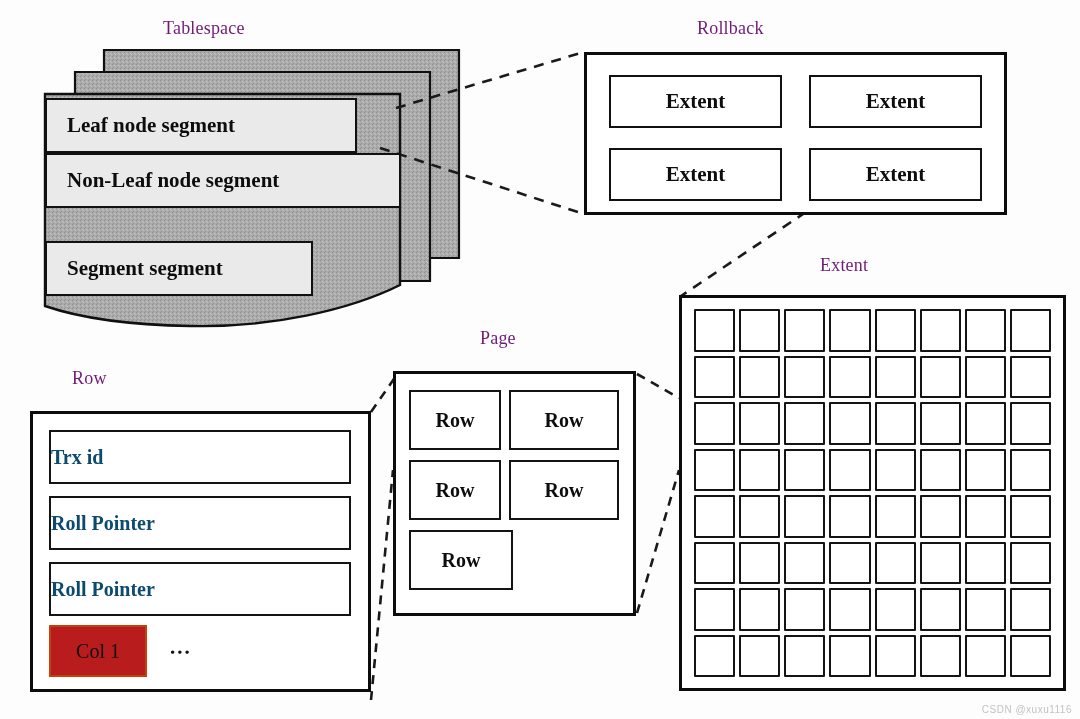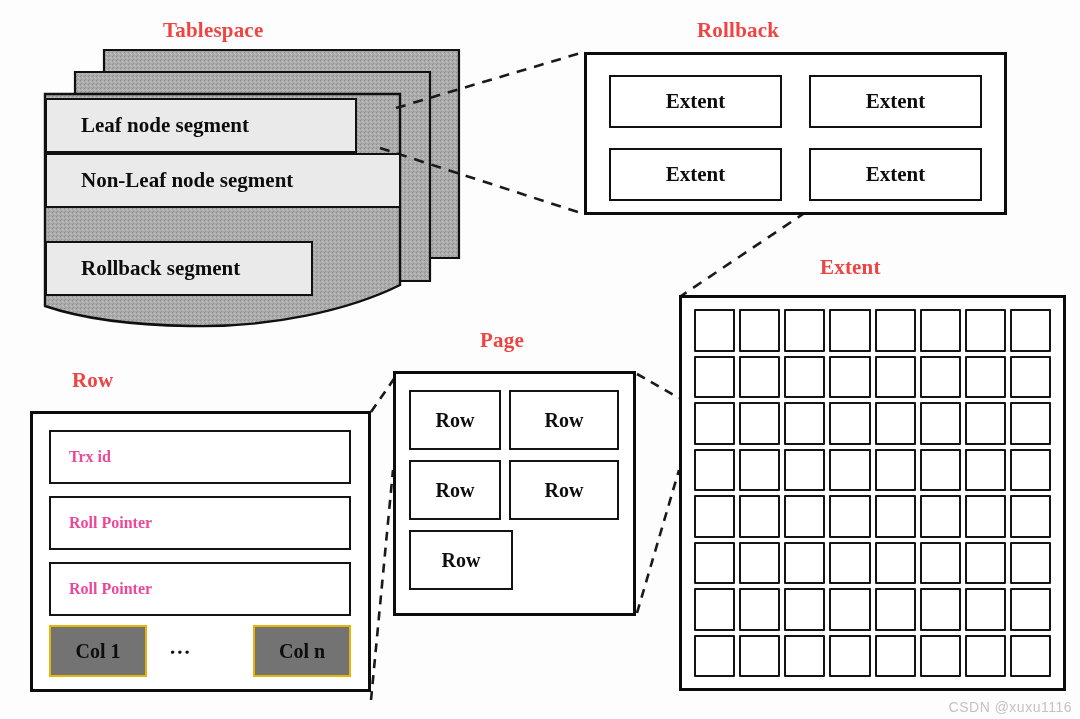--- a/index.html
+++ b/index.html
@@ -16,23 +16,23 @@
     width: 1080px;
     height: 719px;
     background: #fdfdfd;
     overflow: hidden;
   }
 
   
   .caption {
     position: absolute;
     font-family: "Liberation Serif", "DejaVu Serif", serif;
-    font-weight: 700;
-    font-size: 21px;
-    color: #ef4444;
+    font-weight: 400;
+    font-size: 18px;
+    color: #701a75;
     letter-spacing: 0.2px;
     white-space: nowrap;
   }
 
   
   #vector {
     position: absolute;
     left: 0; top: 0;
     width: 1080px;
     height: 719px;
@@ -46,21 +46,21 @@
     width: 520px;
     height: 340px;
   }
   .ts-seg {
     position: absolute;
     background: #eaeaea;
     border: 2px solid #111;
     box-sizing: border-box;
     display: flex;
     align-items: center;
-    padding-left: 34px;
+    padding-left: 20px;
     font-weight: 700;
     font-size: 21px;
     color: #0d0d0d;
     font-family: "Liberation Serif", "DejaVu Serif", serif;
     white-space: nowrap;
   }
 
   
   #segment-box {
     position: absolute;
@@ -149,56 +149,55 @@
     box-sizing: border-box;
     background: #ffffff;
   }
   .field-cell {
     position: absolute;
     border: 2px solid #141414;
     box-sizing: border-box;
     background: #fff;
     display: flex;
     align-items: center;
-    padding-left: 18px;
-    font-weight: 700;
-    font-size: 16px;
-    color: #ec4899;
+    font-weight: 700;
+    font-size: 20px;
+    color: #0c4a6e;
     font-family: "Liberation Serif", "DejaVu Serif", serif;
     white-space: nowrap;
   }
   .col-cell {
     position: absolute;
-    border: 2px solid #eab308;
-    box-sizing: border-box;
-    background: #737373;
+    border: 2px solid #c2410c;
+    box-sizing: border-box;
+    background: #b91c1c;
     display: flex;
     align-items: center;
     justify-content: center;
-    font-weight: 700;
+    font-weight: 400;
     font-size: 20px;
     color: #0d0d0d;
     font-family: "Liberation Serif", "DejaVu Serif", serif;
   }
   #col-ellipsis {
     position: absolute;
     font-weight: 700;
     font-size: 21px;
     color: #111;
     letter-spacing: 2px;
     font-family: "Liberation Serif", "DejaVu Serif", serif;
   }
 
   
   #watermark {
     position: absolute;
     right: 8px;
     bottom: 4px;
     font-family: "Liberation Sans", "DejaVu Sans", sans-serif;
-    font-size: 14px;
+    font-size: 10px;
     color: #c3c3c3;
     letter-spacing: 0.5px;
     white-space: nowrap;
   }
 </style>
 </head>
 <body>
 
 <div id="canvas">
 
@@ -238,21 +237,21 @@
 
     <path d="M 371 412 L 396 376" fill="none" stroke="#1a1a1a" stroke-width="2.6" stroke-dasharray="9 7" stroke-linecap="butt"></path>
     <path d="M 371 700 L 393 470" fill="none" stroke="#1a1a1a" stroke-width="2.6" stroke-dasharray="9 7" stroke-linecap="butt"></path>
   </svg>
 
   <div class="caption" style="left:163px; top:18px;">Tablespace</div>
 
   <div id="tablespace-group">
     <div class="ts-seg" style="left:45px; top:98px; width:312px; height:55px;">Leaf node segment</div>
     <div class="ts-seg" style="left:45px; top:153px; width:356px; height:55px;">Non-Leaf node segment</div>
-    <div class="ts-seg" style="left:45px; top:241px; width:268px; height:55px;">Rollback segment</div>
+    <div class="ts-seg" style="left:45px; top:241px; width:268px; height:55px;">Segment segment</div>
   </div>
 
   <div class="caption" style="left:697px; top:18px;">Rollback</div>
 
   <div id="segment-box">
     <div class="extent-cell" style="left:22px; top:20px; width:173px; height:53px;">Extent</div>
     <div class="extent-cell" style="left:222px; top:20px; width:173px; height:53px;">Extent</div>
     <div class="extent-cell" style="left:22px; top:93px; width:173px; height:53px;">Extent</div>
     <div class="extent-cell" style="left:222px; top:93px; width:173px; height:53px;">Extent</div>
   </div>
@@ -340,18 +339,17 @@
 
   <div class="caption" style="left:72px; top:368px;">Row</div>
 
   <div id="row-box">
     <div class="field-cell" style="left:16px; top:16px; width:302px; height:54px;">Trx id</div>
     <div class="field-cell" style="left:16px; top:82px; width:302px; height:54px;">Roll Pointer</div>
     <div class="field-cell" style="left:16px; top:148px; width:302px; height:54px;">Roll Pointer</div>
 
     <div class="col-cell" style="left:16px; top:211px; width:98px; height:52px;">Col 1</div>
     <div id="col-ellipsis" style="left:137px; top:226px;">∙∙∙</div>
-    <div class="col-cell" style="left:220px; top:211px; width:98px; height:52px;">Col n</div>
   </div>
 
   <div id="watermark">CSDN @xuxu1116</div>
 
 </div>
 
 </body></html>

